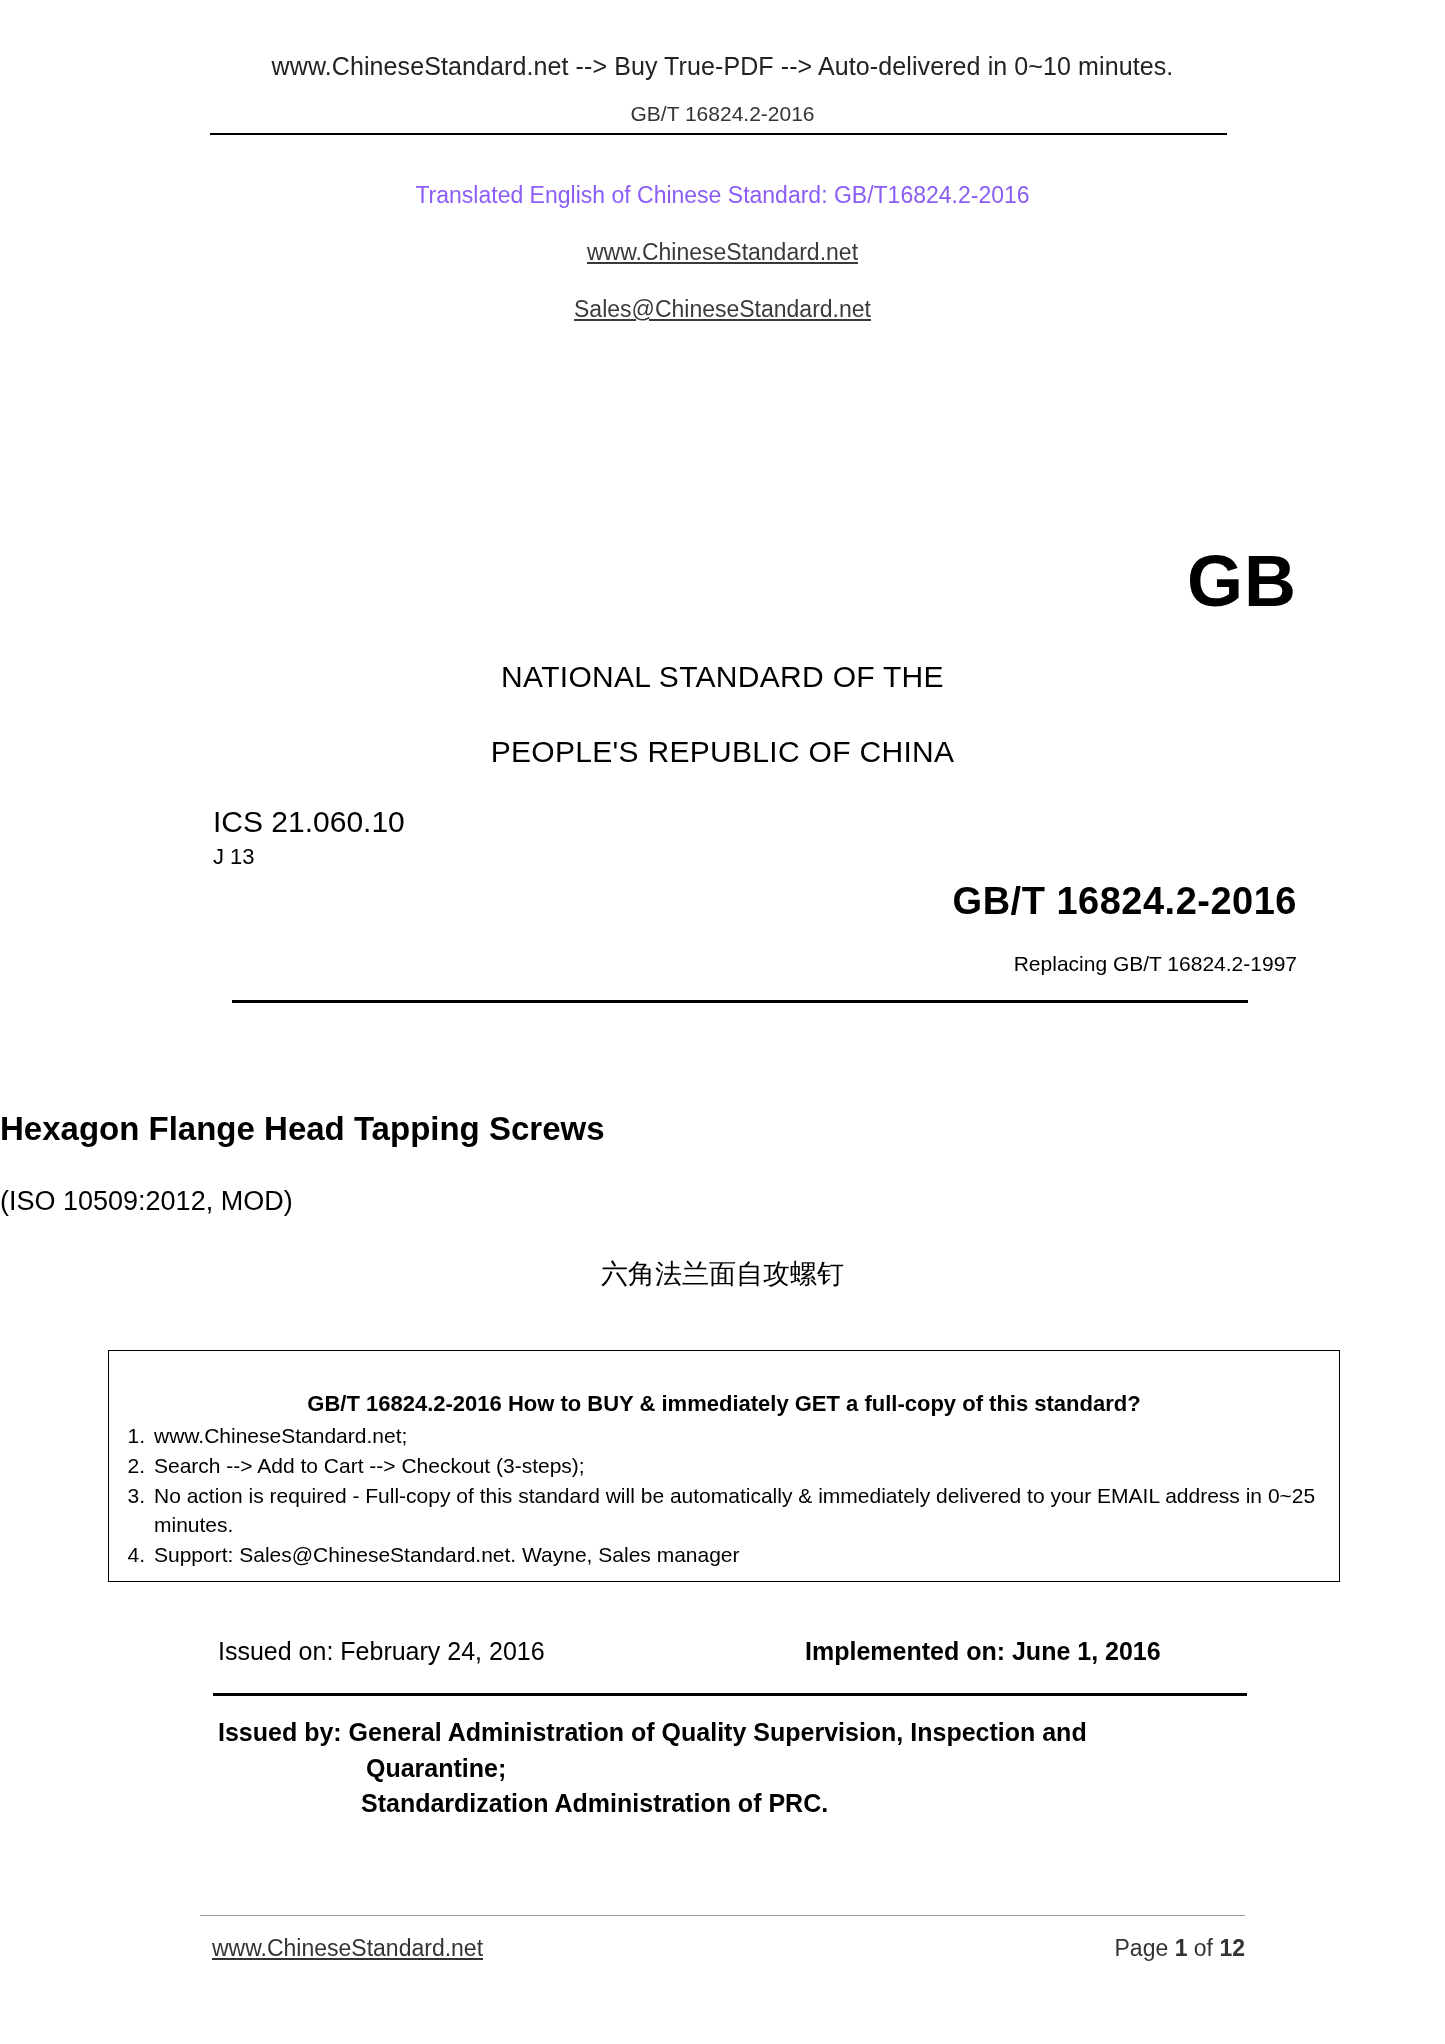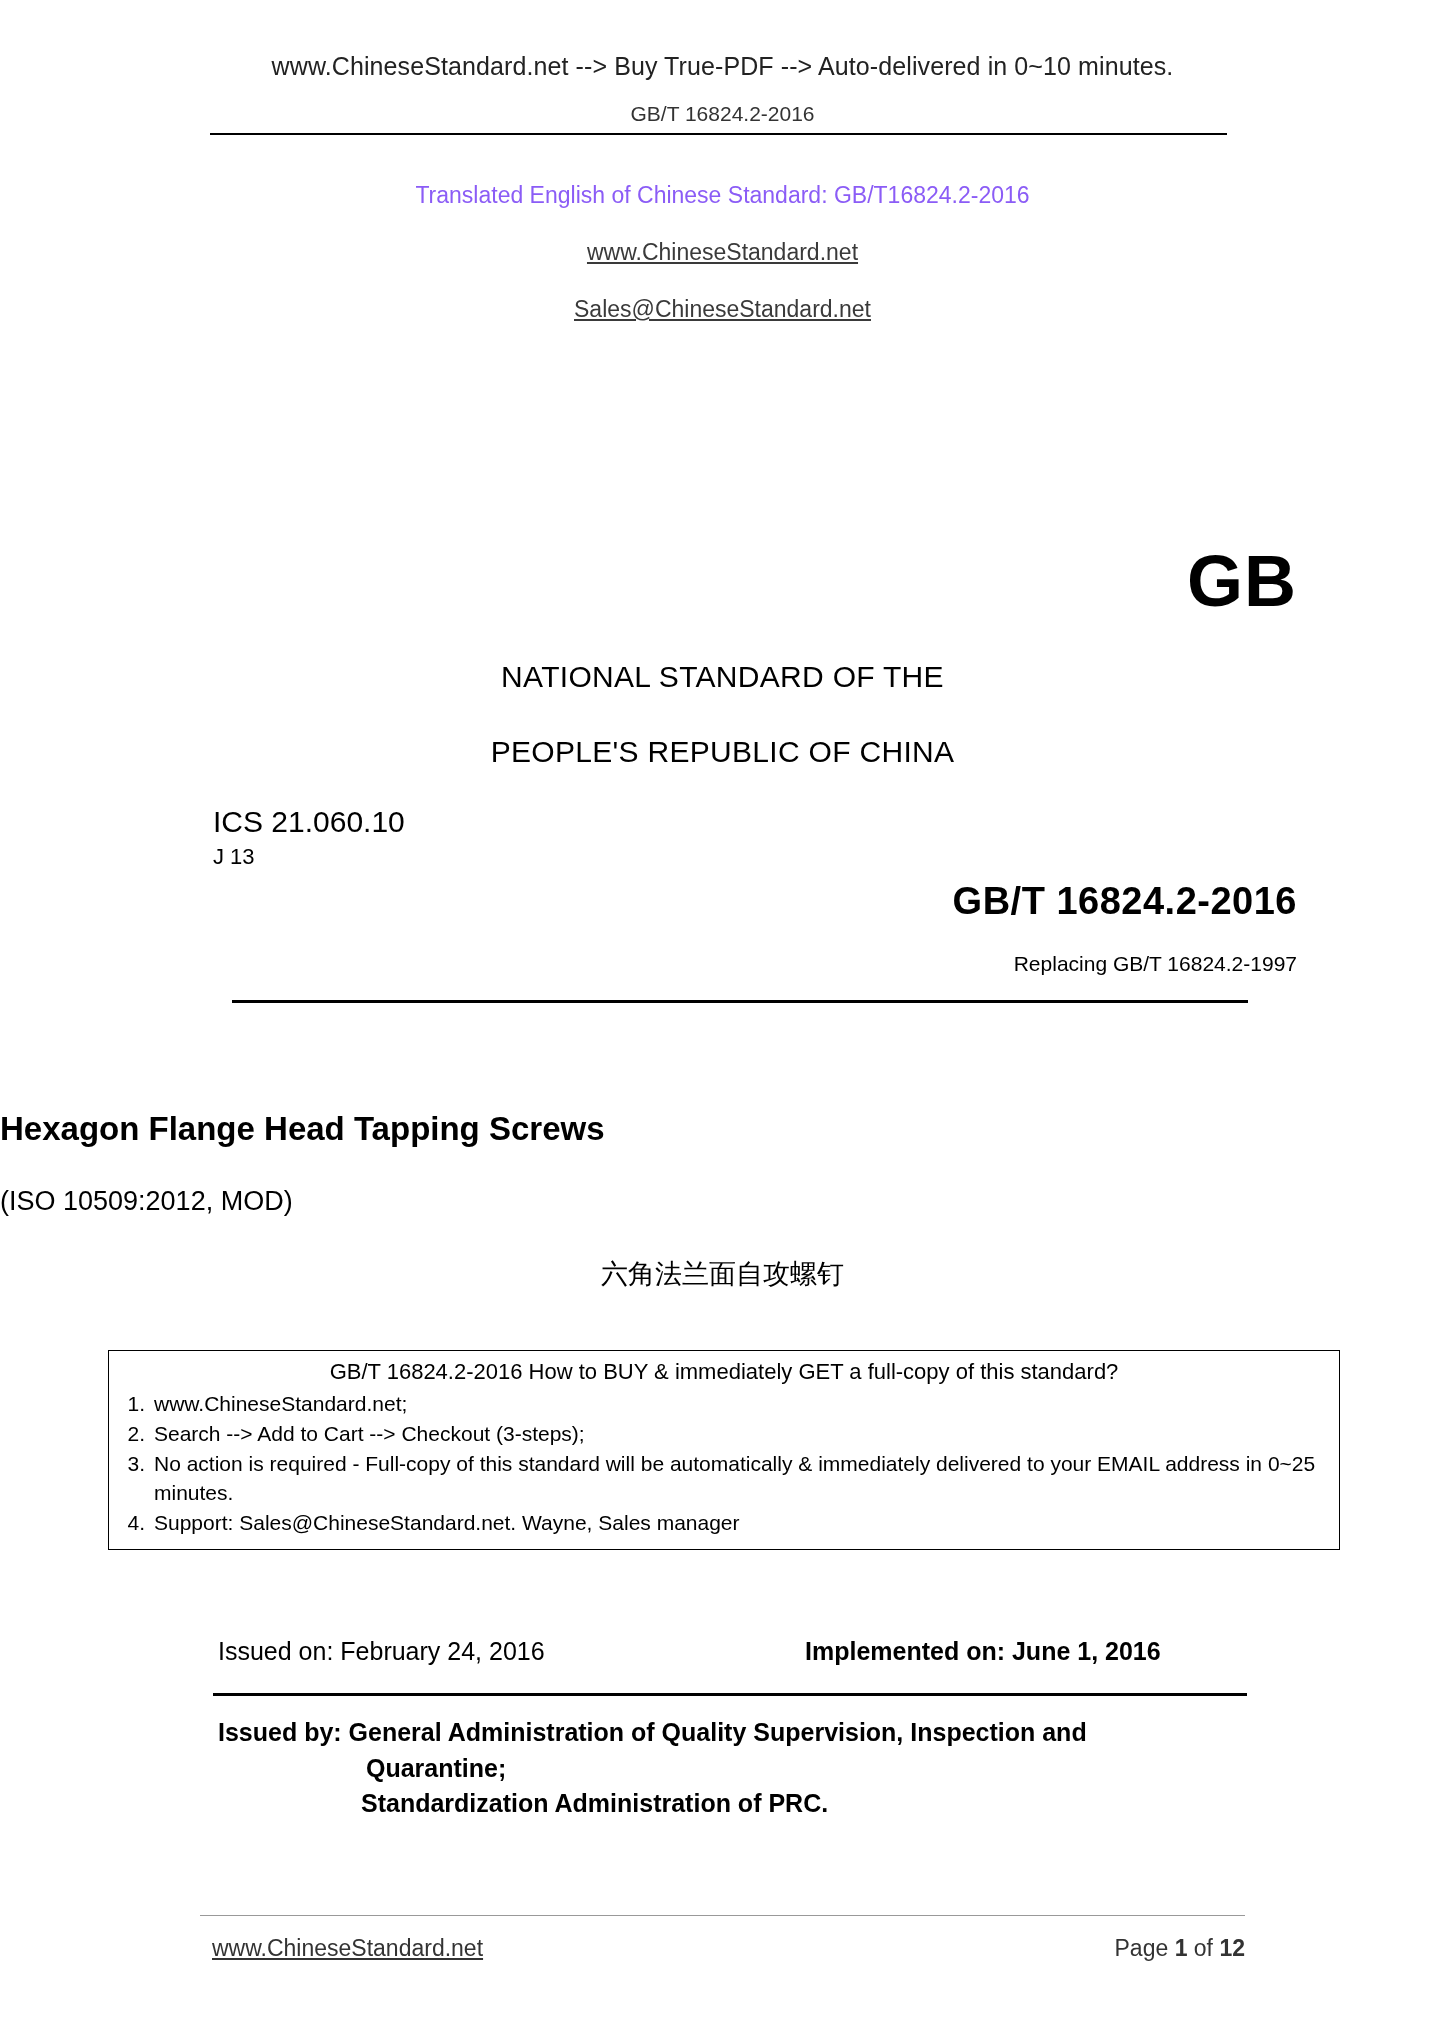--- a/index.html
+++ b/index.html
@@ -177,22 +177,23 @@
     top: 1350px;
     left: 108px;
     width: 1232px;
     border: 1.5px solid #000;
     box-sizing: border-box;
     padding: 8px 10px 10px 10px;
   }
   .buy-title {
     text-align: center;
     font-size: 22px;
-    font-weight: normal;
+    font-weight: bold;
     margin-bottom: 5px;
+    margin-top: 32px;
   }
   .buy-list {
     margin: 0;
     padding: 0;
     list-style: none;
     font-size: 21px;
     line-height: 1.38;
   }
   .buy-list li {
     display: flex;

